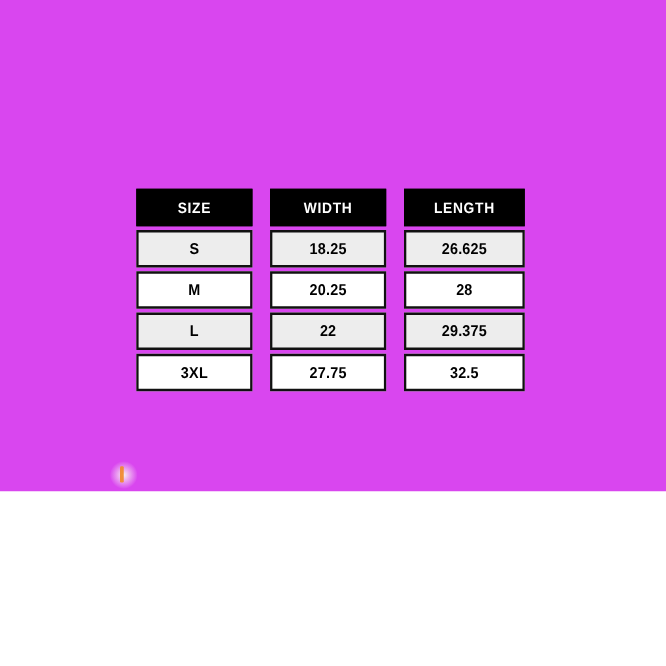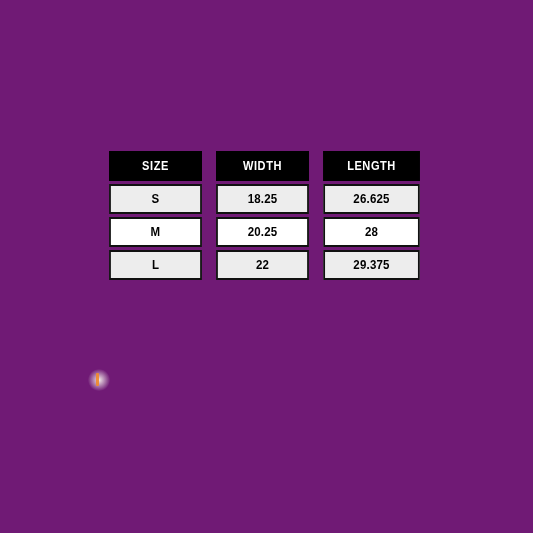--- a/index.html
+++ b/index.html
@@ -13,22 +13,22 @@
     font-family: "Liberation Sans", sans-serif;
     overflow: hidden;
     position: relative;
   }
 
   #canvas {
     position: absolute;
     left: 0;
     top: 0;
     width: 533px;
-    height: 533px;
-    background: #701a75;
+    height: 393px;
+    background: #d946ef;
   }
 
   
   #size-chart {
     position: absolute;
     left: 105px;
     top: 151px;
     width: 325px;
   }
 
@@ -127,19 +127,24 @@
     </div>
 
     <div class="chart-row body shaded">
       <div class="cell col-size">L</div>
       <div class="cell col-width">22</div>
       <div class="cell col-length">29.375</div>
     </div>
 
 
 
+    <div class="chart-row body">
+      <div class="cell col-size">3XL</div>
+      <div class="cell col-width">27.75</div>
+      <div class="cell col-length">32.5</div>
+    </div>
 
   </div>
 
   <div id="watermark"></div>
   <div id="watermark-bar"></div>
 
 </div>
 
 </body></html>

